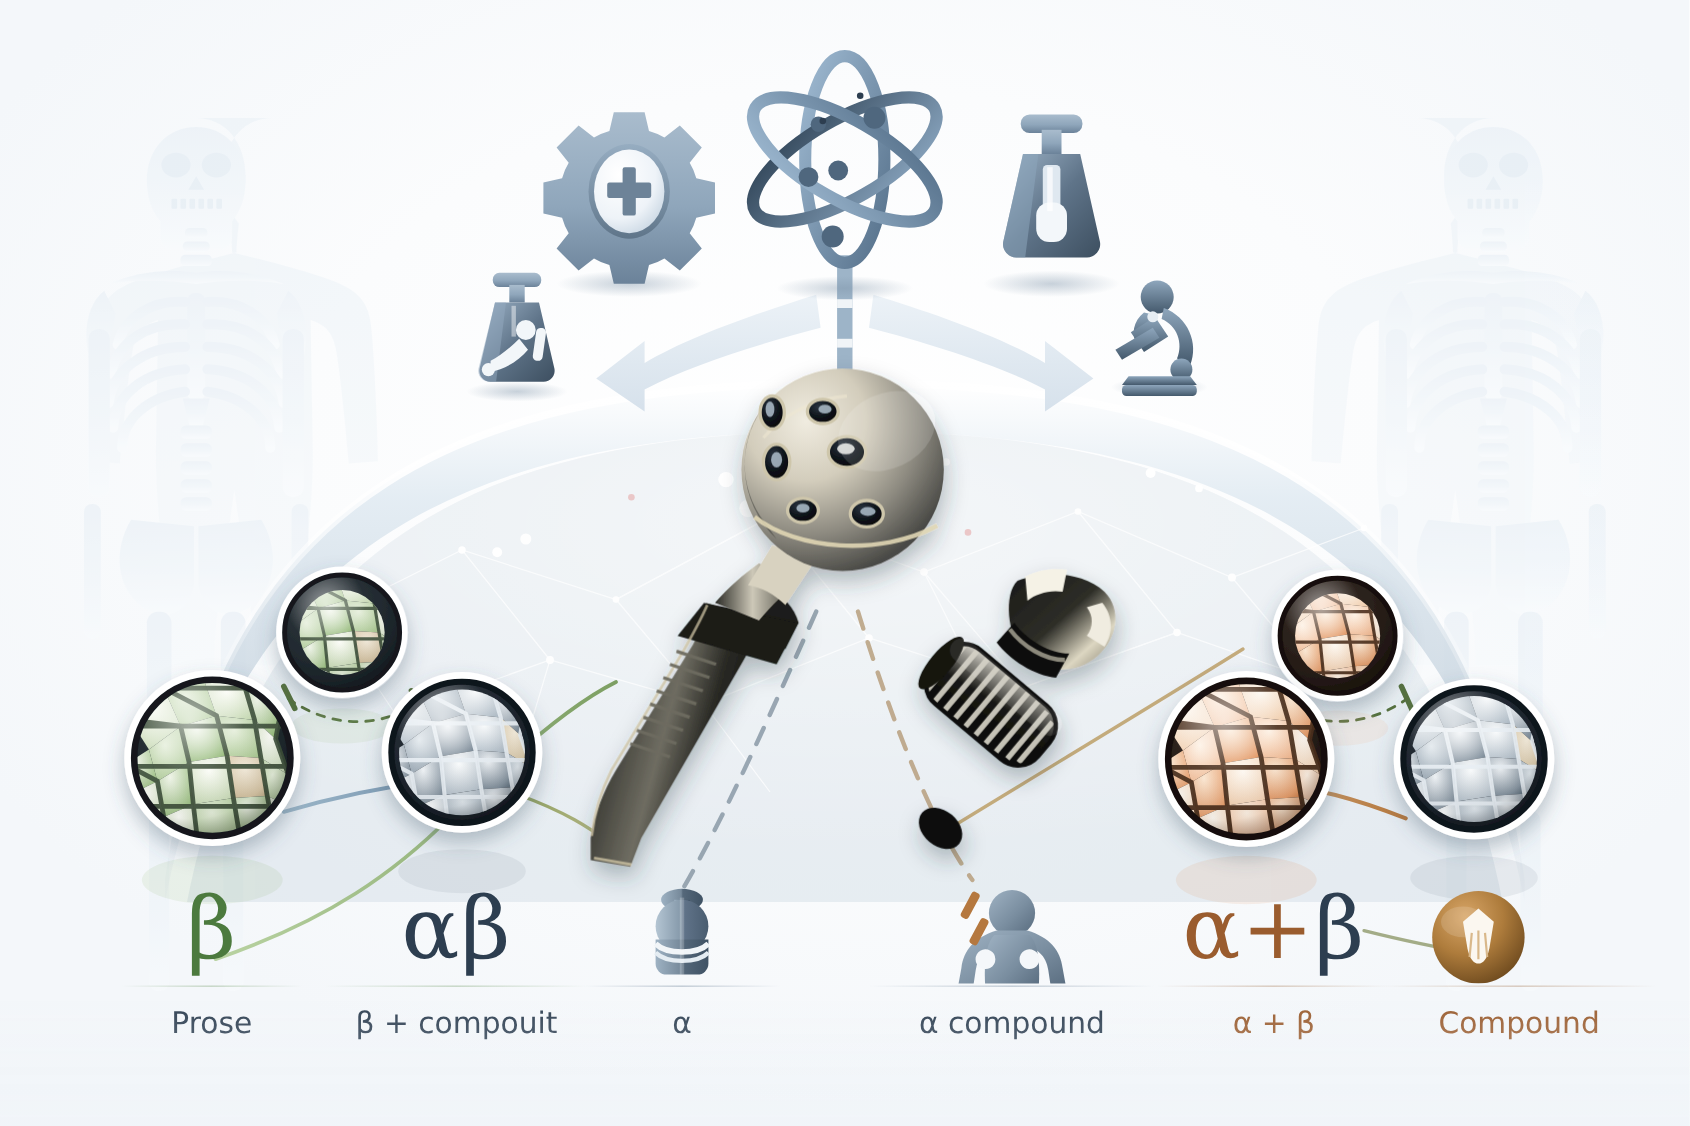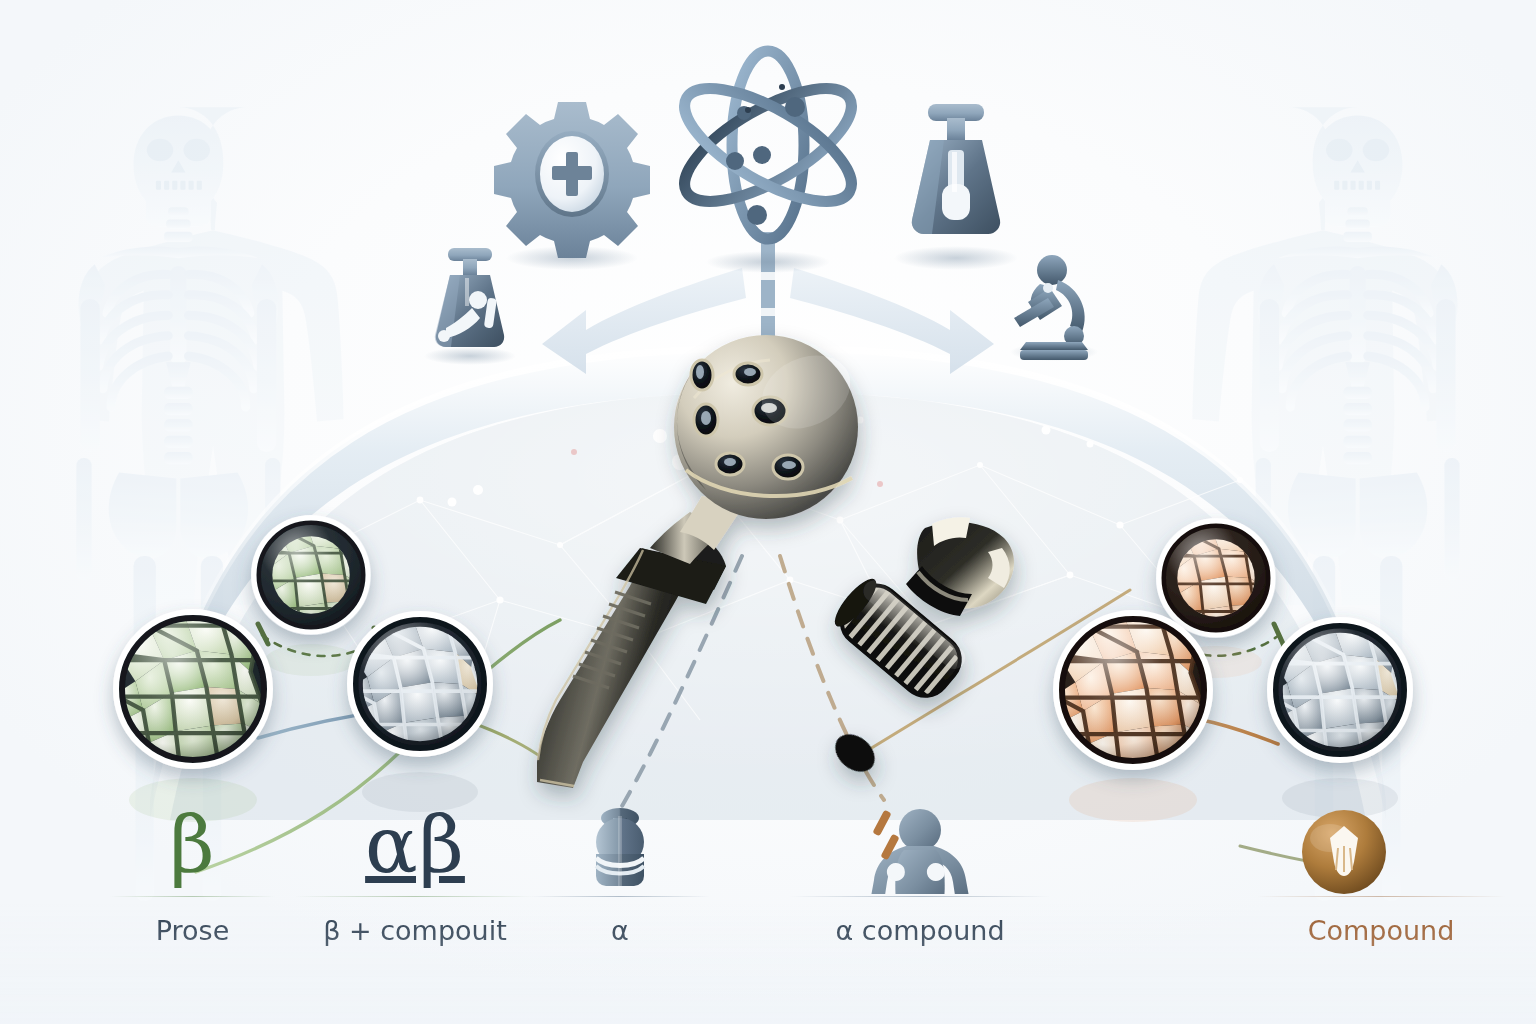--- a/index.html
+++ b/index.html
@@ -772,21 +772,21 @@
 
   <div class="abs" style="left:0;top:806px;width:1536px;height:218px;">
 
     <div class="labelCol" style="left:110px;top:0;width:165px;">
       <div class="glyph" style="color:#4c7a3e;">β</div>
       <div class="rule green"></div>
       <div class="cap">Prose</div>
     </div>
 
     <div class="labelCol" style="left:295px;top:0;width:240px;">
-      <div class="glyph" style="color:#2d3e50;text-decoration:underline;">αβ</div>
+      <div class="glyph" style="color:#2d3e50;">αβ</div>
       <div class="rule green"></div>
       <div class="cap">β + compouit</div>
     </div>
 
     <div class="labelCol" style="left:530px;top:0;width:180px;">
       <div style="height:88px;position:relative;">
         <svg width="180" height="88" viewBox="0 0 180 88">
           <defs>
             <linearGradient id="jntA" x1="0" y1="0" x2="1" y2="0">
               <stop offset="0%" stop-color="#9eb2c3"></stop>
@@ -834,20 +834,27 @@
           <g fill="#b5783f">
             <rect x="88" y="4" width="8" height="26" rx="3" transform="rotate(28,92,17)"></rect>
             <rect x="96" y="28" width="8" height="26" rx="3" transform="rotate(28,100,41)"></rect>
           </g>
         </svg>
       </div>
       <div class="rule" style="margin-top:2px;"></div>
       <div class="cap">α compound</div>
     </div>
 
+    <div class="labelCol" style="left:1052px;top:0;width:212px;">
+      <div class="glyph" style="color:#9a5c2e;">
+        <span>α</span><span style="color:#9a5c2e;">+</span><span style="color:#2d3e50;">β</span>
+      </div>
+      <div class="rule brown"></div>
+      <div class="cap brown">α + β</div>
+    </div>
 
     <div class="labelCol" style="left:1256px;top:0;width:250px;">
       <div style="height:88px;position:relative;">
         <svg width="250" height="88" viewBox="0 0 250 88">
           <defs>
             <radialGradient id="bronzeG" cx="36%" cy="28%" r="78%">
               <stop offset="0%" stop-color="#d8a668"></stop>
               <stop offset="52%" stop-color="#ae7c3c"></stop>
               <stop offset="100%" stop-color="#6e4a1e"></stop>
             </radialGradient>

